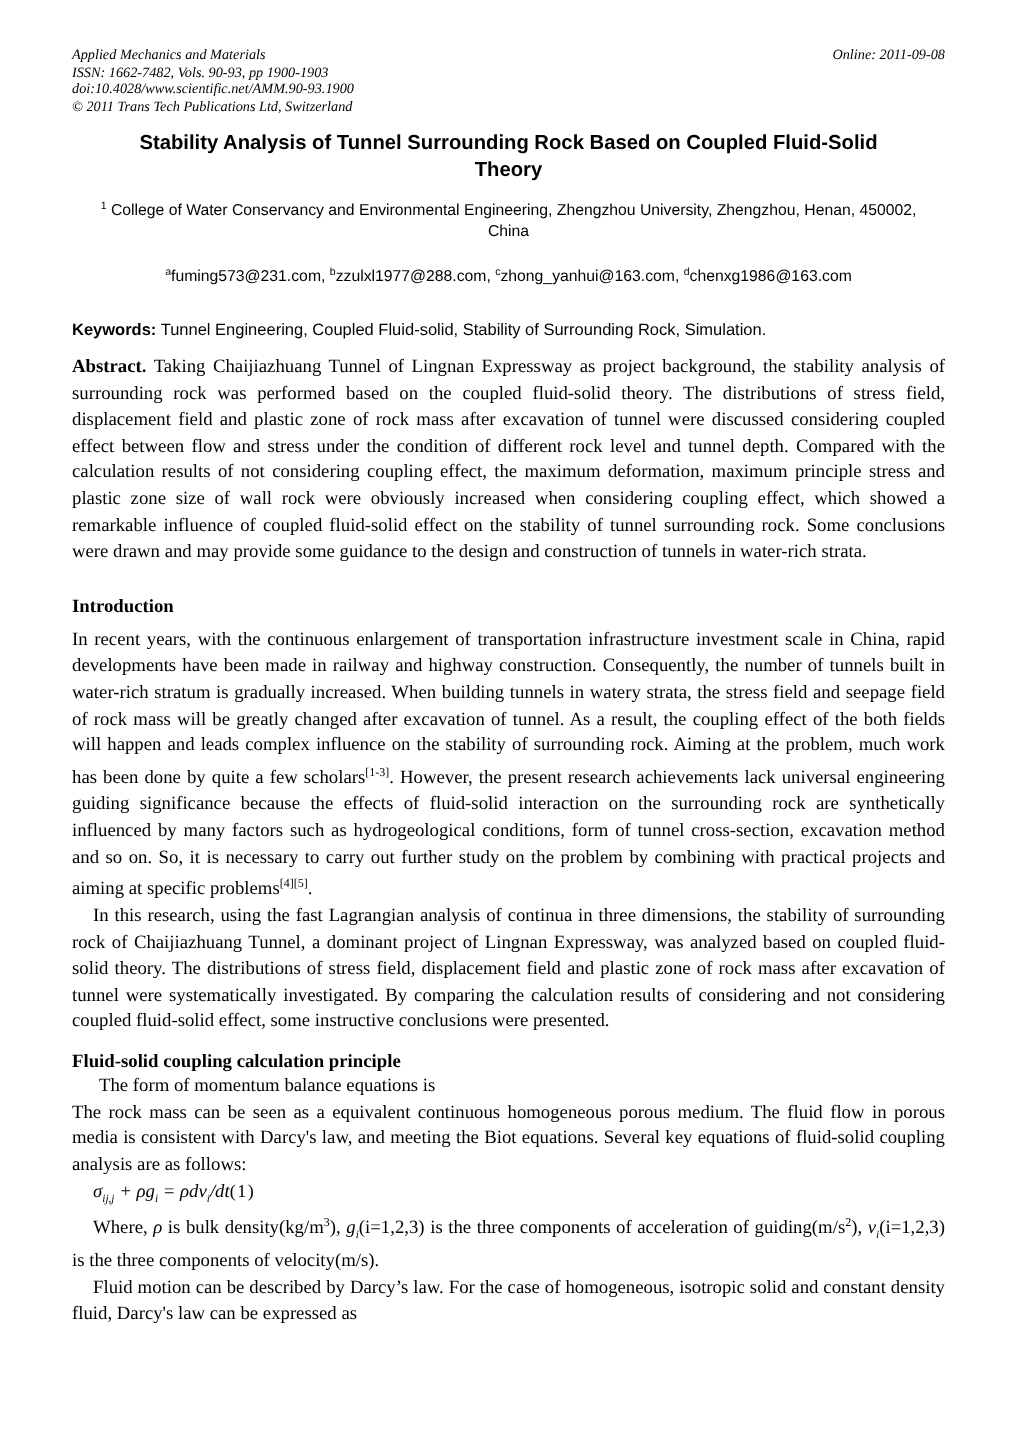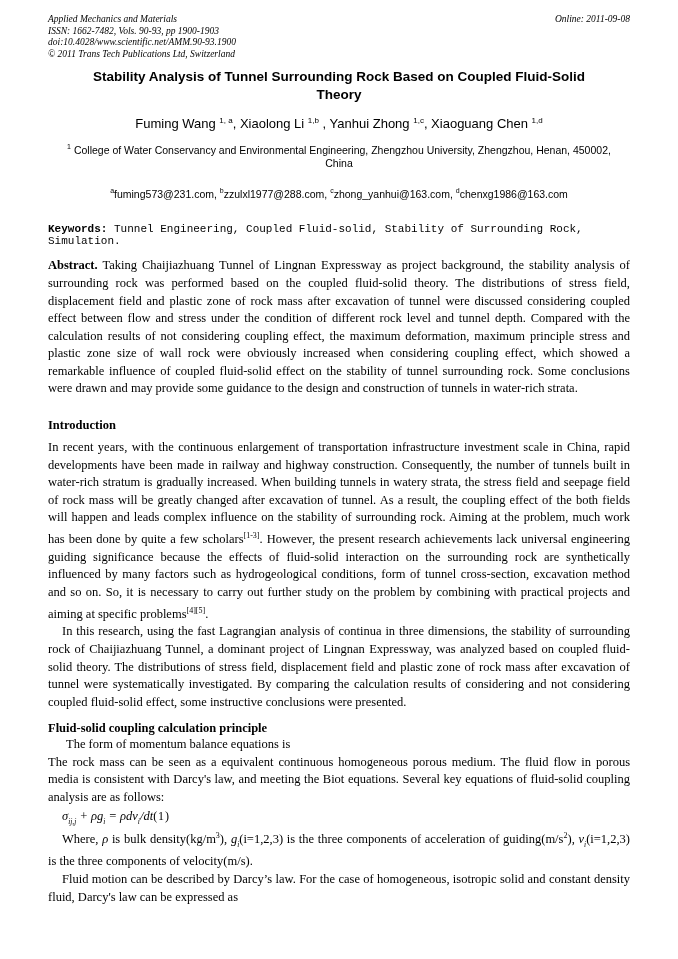--- a/index.html
+++ b/index.html
@@ -1,18 +1,18 @@
 <!DOCTYPE html>
 <html><head>
 <meta charset="utf-8">
 <style>
   html, body { margin:0; padding:0; background:#ffffff; }
   body { width:678px; height:959px; overflow:hidden; color:#000;
          font-family:"Liberation Serif", serif; }
-  .page { padding:14px 48px 0 48px; }
+  .page { padding:32px 48px 0 48px; }
 
   
   .header { display:flex; justify-content:space-between; align-items:flex-start;
             font-style:italic; font-size:9.5px; line-height:11.5px;
             font-family:"Liberation Serif", serif; }
   .header-right { white-space:nowrap; }
 
   
   .title { font-family:"Liberation Sans", sans-serif; font-weight:bold;
            font-size:13.5px; line-height:18px; text-align:center;
@@ -21,21 +21,21 @@
              text-align:center; margin-top:12px; }
   .authors sup { font-size:8px; }
   .affiliation { font-family:"Liberation Sans", sans-serif; font-size:10.5px;
                  line-height:13px; text-align:center; margin:9px auto 0 auto;
                  width:560px; }
   .affiliation sup { font-size:7px; }
   .emails { font-family:"Liberation Sans", sans-serif; font-size:10.5px;
             text-align:center; margin-top:17px; }
   .emails sup { font-size:7px; }
 
-  .keywords { font-family:Liberation Mono, monospace; font-size:11px;
+  .keywords { font-family:Liberation Sans, sans-serif; font-size:11px;
               margin:24px 0 0 0; }
 
   
   .para { font-size:12.5px; line-height:17.6px; text-align:justify;
           margin:0; }
   .para.spaced { margin-top:10px; }
   .indent { text-indent:14px; }
   .lineindent { text-indent:18px; }
   h2 { font-size:12.5px; font-weight:bold; margin:20px 0 6px 0;
        font-family:"Liberation Serif", serif; }
@@ -62,21 +62,20 @@
       <div>Applied Mechanics and Materials</div>
       <div>ISSN: 1662-7482, Vols. 90-93, pp 1900-1903</div>
       <div>doi:10.4028/www.scientific.net/AMM.90-93.1900</div>
       <div>© 2011 Trans Tech Publications Ltd, Switzerland</div>
     </div>
     <div class="header-right">Online: 2011-09-08</div>
   </div>
 
   <h1 class="title">Stability Analysis of Tunnel Surrounding Rock Based on Coupled Fluid-Solid Theory</h1>
 
-  <div class="authors"><span>Fuming Wang </span><sup>1, a</sup><span>, </span><span>Xiaolong Li </span><sup>1,b</sup><span> , </span><span>Yanhui Zhong </span><sup>1,c</sup><span>, </span><span>Xiaoguang Chen </span><sup>1,d</sup></div>
 
   <div class="affiliation"><sup>1</sup><span> College of Water Conservancy and Environmental Engineering, Zhengzhou University, Zhengzhou, Henan, 450002, China</span></div>
 
   <div class="emails"><sup>a</sup><span>fuming573@231.com, </span><sup>b</sup><span>zzulxl1977@288.com, </span><sup>c</sup><span>zhong_yanhui@163.com, </span><sup>d</sup><span>chenxg1986@163.com</span></div>
 
   <p class="keywords"><b>Keywords:</b><span> Tunnel Engineering, Coupled Fluid-solid, Stability of Surrounding Rock, Simulation.</span></p>
 
   <p class="para spaced"><b>Abstract.</b><span> Taking Chaijiazhuang Tunnel of Lingnan Expressway as project background, the stability analysis of surrounding rock was performed based on the coupled fluid-solid theory. The distributions of stress field, displacement field and plastic zone of rock mass after excavation of tunnel were discussed considering coupled effect between flow and stress under the condition of different rock level and tunnel depth. Compared with the calculation results of not considering coupling effect, the maximum deformation, maximum principle stress and plastic zone size of wall rock were obviously increased when considering coupling effect, which showed a remarkable influence of coupled fluid-solid effect on the stability of tunnel surrounding rock. Some conclusions were drawn and may provide some guidance to the design and construction of tunnels in water-rich strata.</span></p>
 
   <h2>Introduction</h2>

